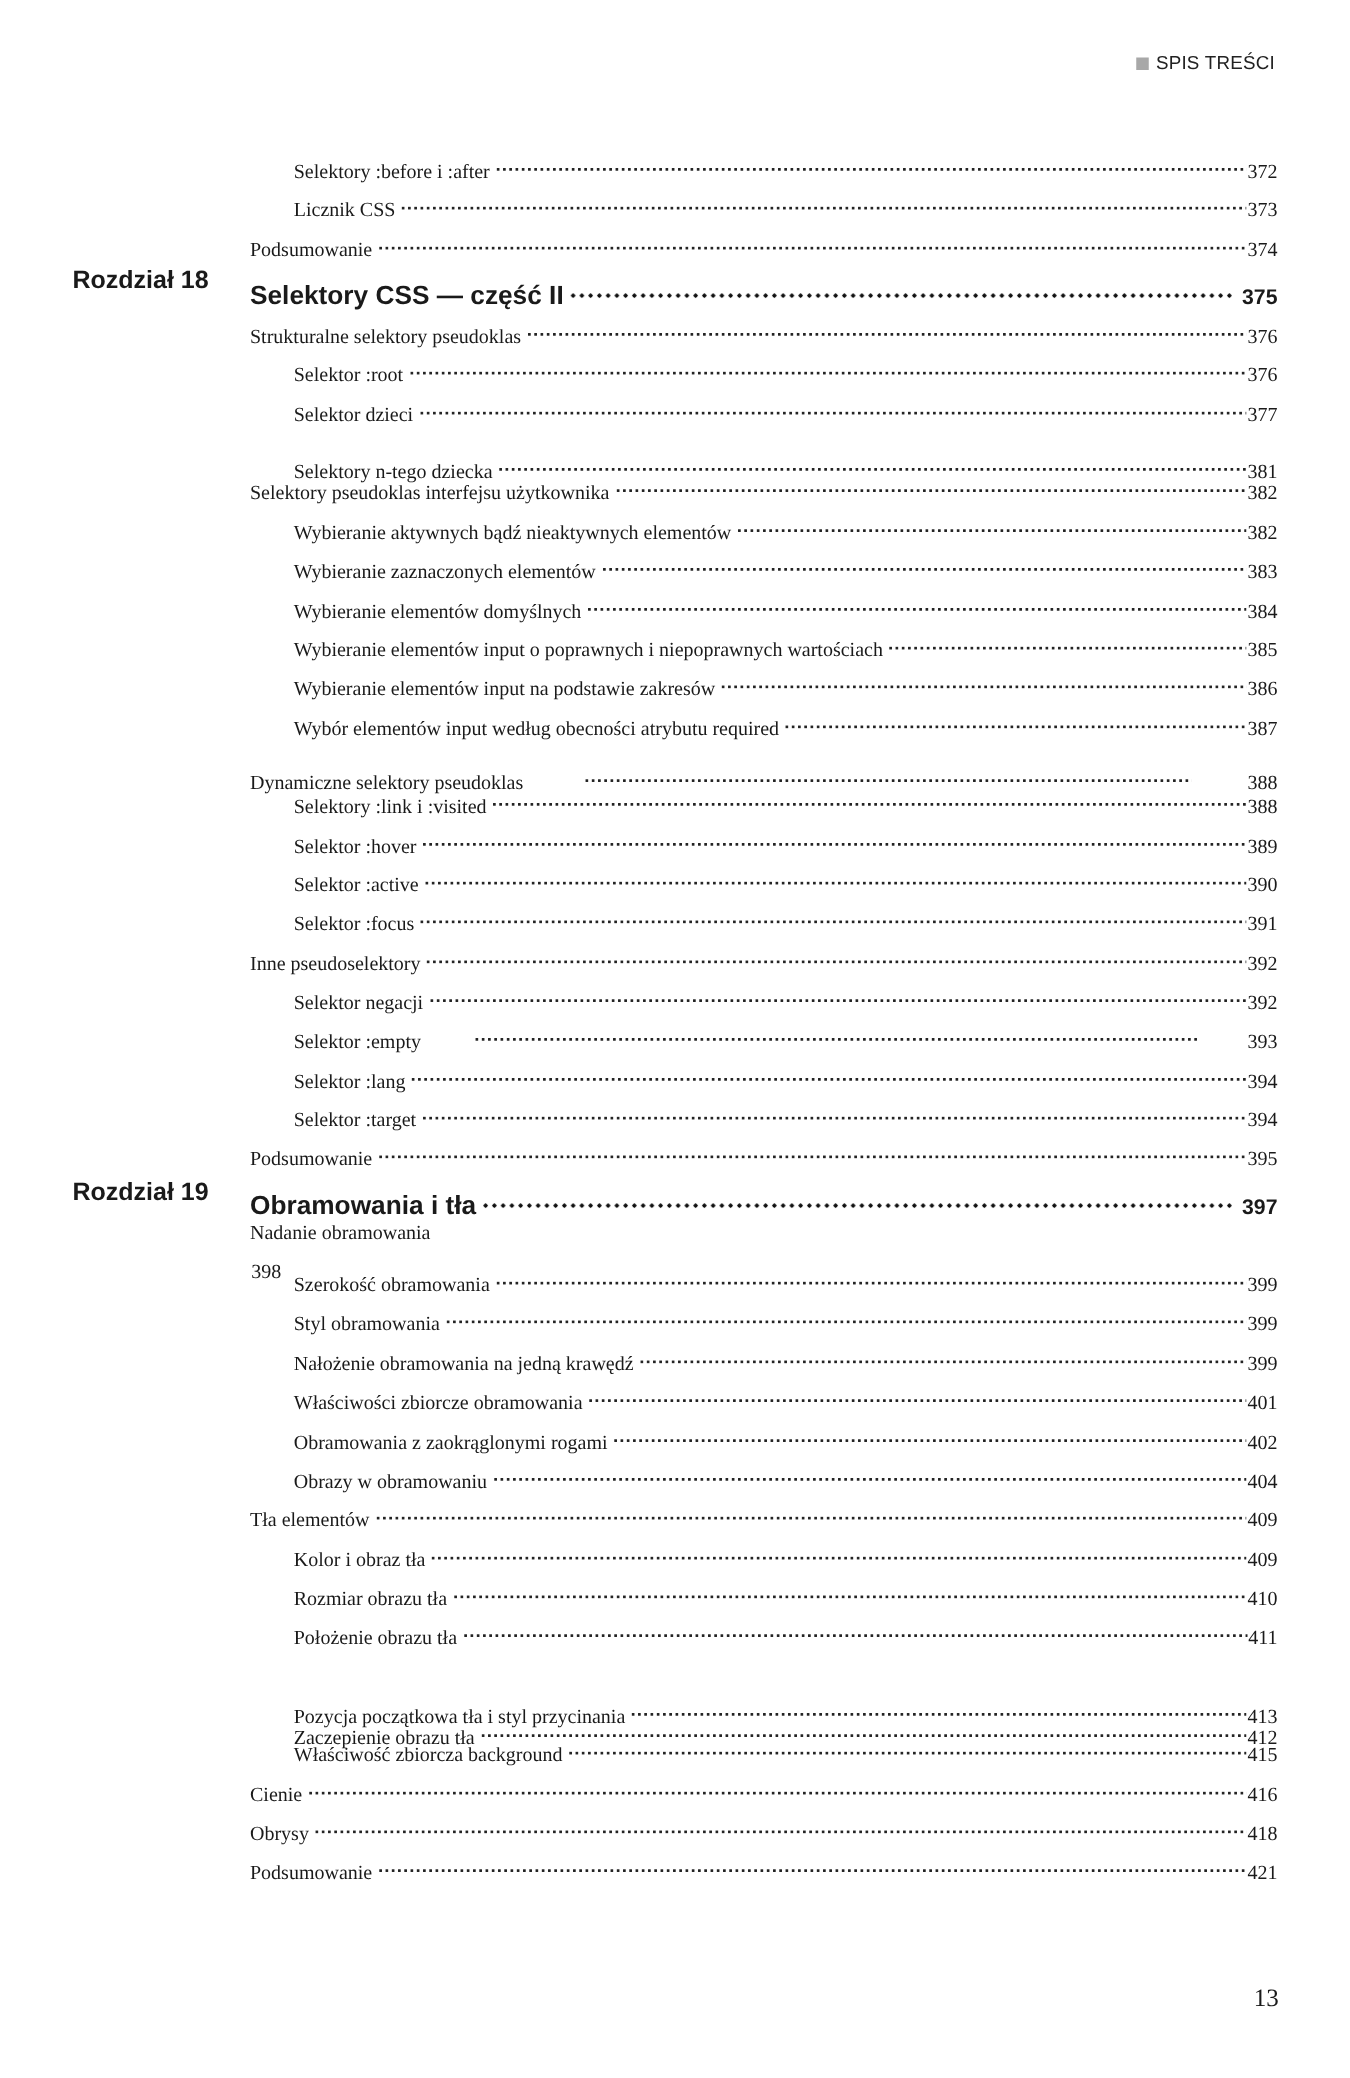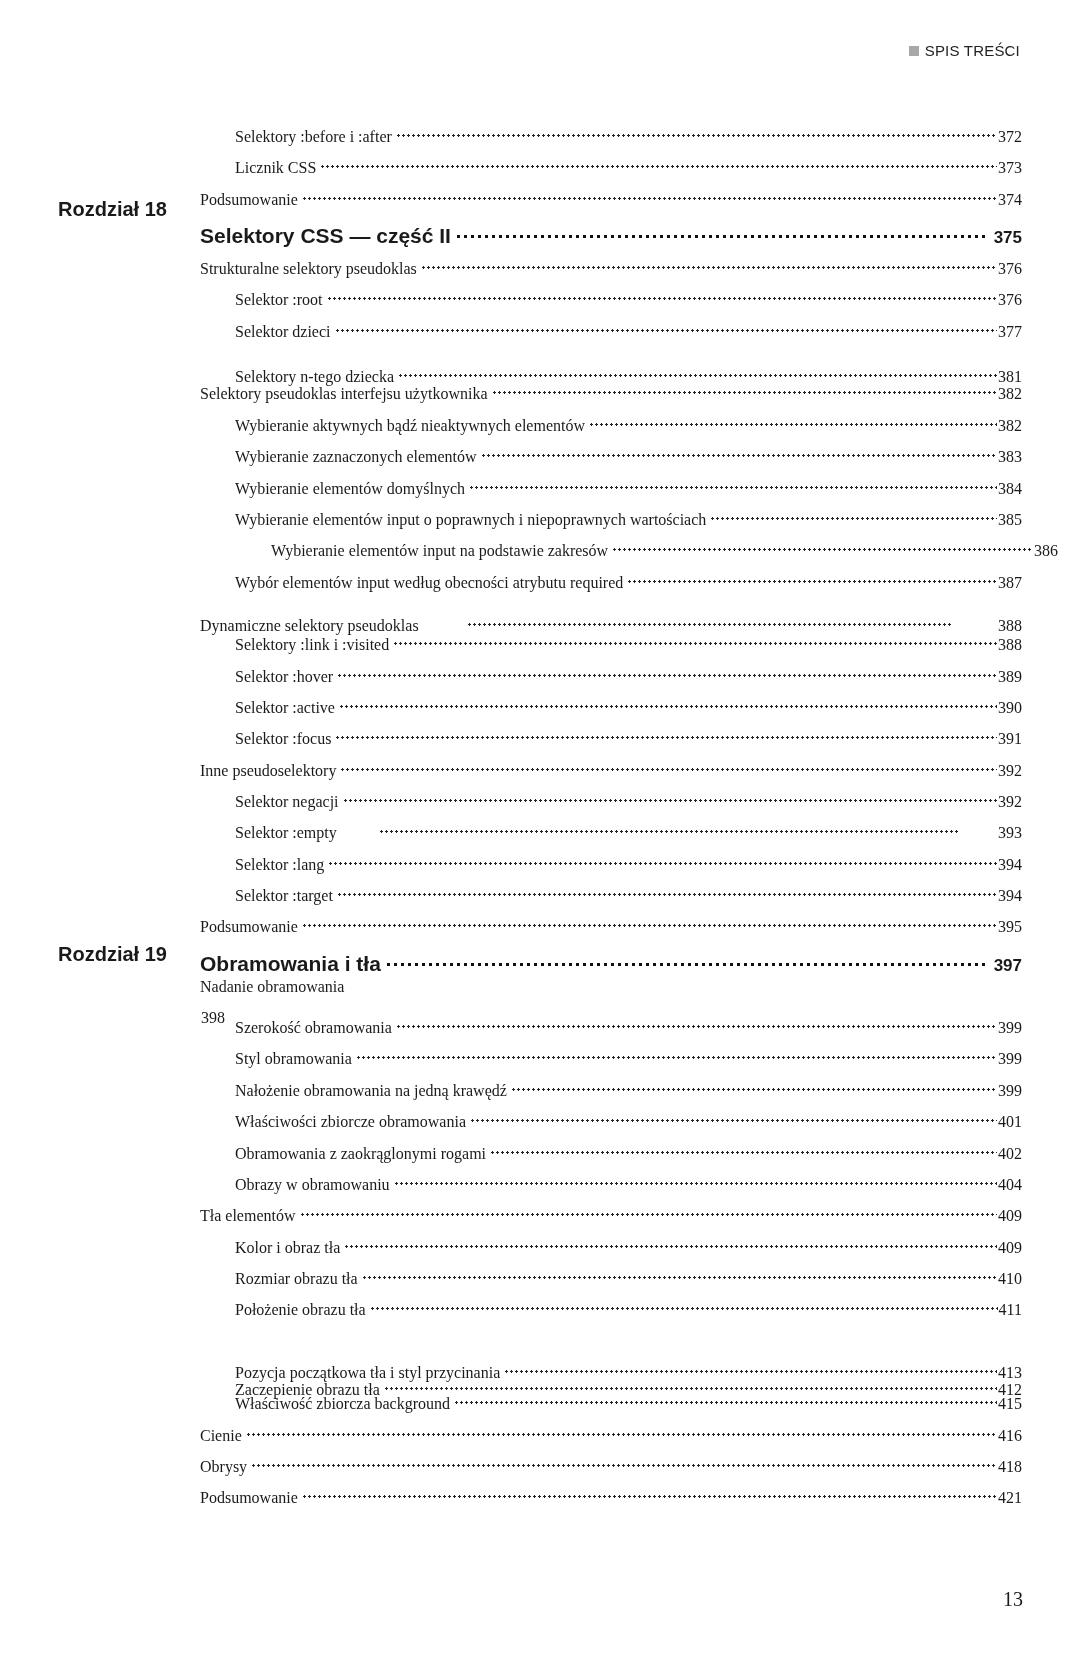--- a/index.html
+++ b/index.html
@@ -49,21 +49,21 @@
     <div class="row l2" style="top: 31.35px;">
       <span class="title">Licznik CSS</span>
       <span class="leader"></span>
       <span class="page">373</span>
     </div>
     <div class="row" style="top: 62.7px;">
       <span class="title">Podsumowanie</span>
       <span class="leader"></span>
       <span class="page">374</span>
     </div>
-    <div class="chapter-label" style="top: 81px;">Rozdział 18</div>
+    <div class="chapter-label" style="top: 96px;">Rozdział 18</div>
     <div class="row chapter" style="top: 98.05px;">
       <span class="title">Selektory CSS — część II</span>
       <span class="leader"></span>
       <span class="page">375</span>
     </div>
     <div class="row" style="top: 132.05px;">
       <span class="title">Strukturalne selektory pseudoklas</span>
       <span class="leader"></span>
       <span class="page">376</span>
     </div>
@@ -100,21 +100,21 @@
     <div class="row l2" style="top: 351.5px;">
       <span class="title">Wybieranie elementów domyślnych</span>
       <span class="leader"></span>
       <span class="page">384</span>
     </div>
     <div class="row l2" style="top: 382.85px;">
       <span class="title">Wybieranie elementów input o poprawnych i niepoprawnych wartościach</span>
       <span class="leader"></span>
       <span class="page">385</span>
     </div>
-    <div class="row l2" style="top: 414.2px; margin-left: 36px;">
+    <div class="row l2" style="top: 414.2px;">
       <span class="title">Wybieranie elementów input na podstawie zakresów</span>
       <span class="leader"></span>
       <span class="page">386</span>
     </div>
     <div class="row l2" style="top: 445.55px;">
       <span class="title">Wybór elementów input według obecności atrybutu required</span>
       <span class="leader"></span>
       <span class="page">387</span>
     </div>
     <div class="row" style="top: 489px; gap: 44px;">

